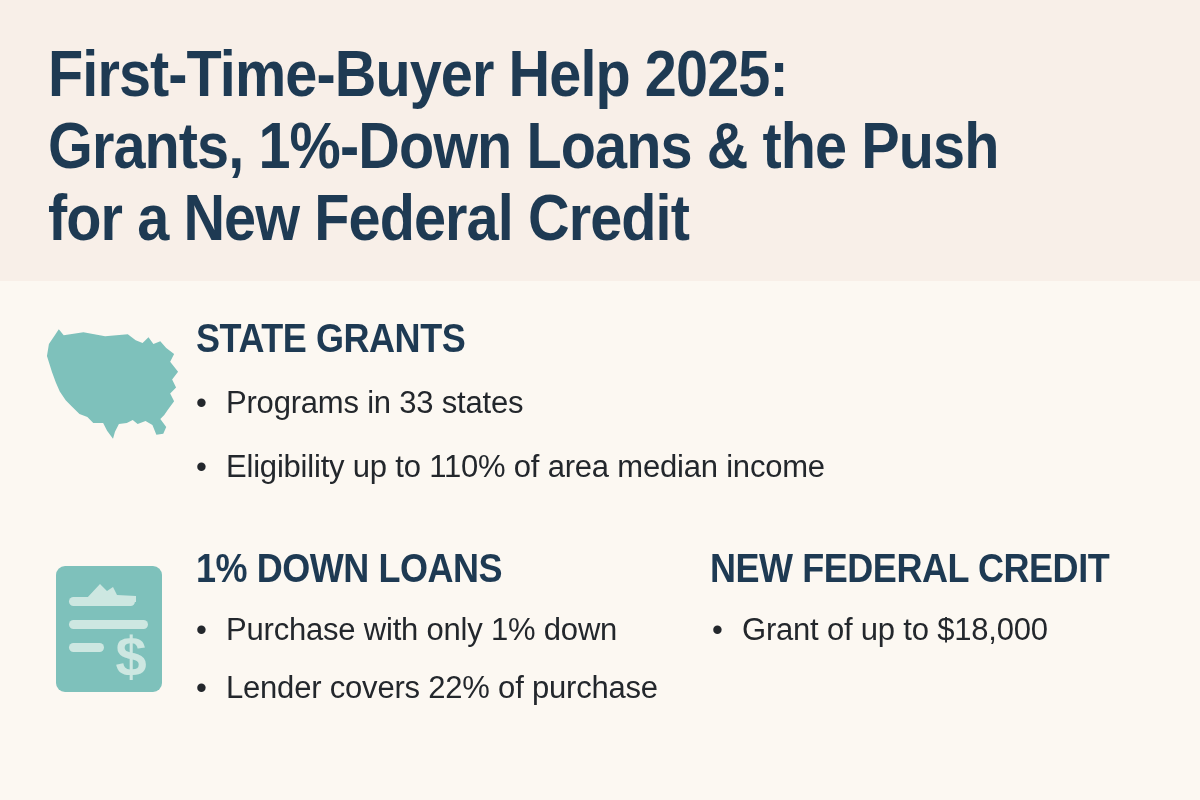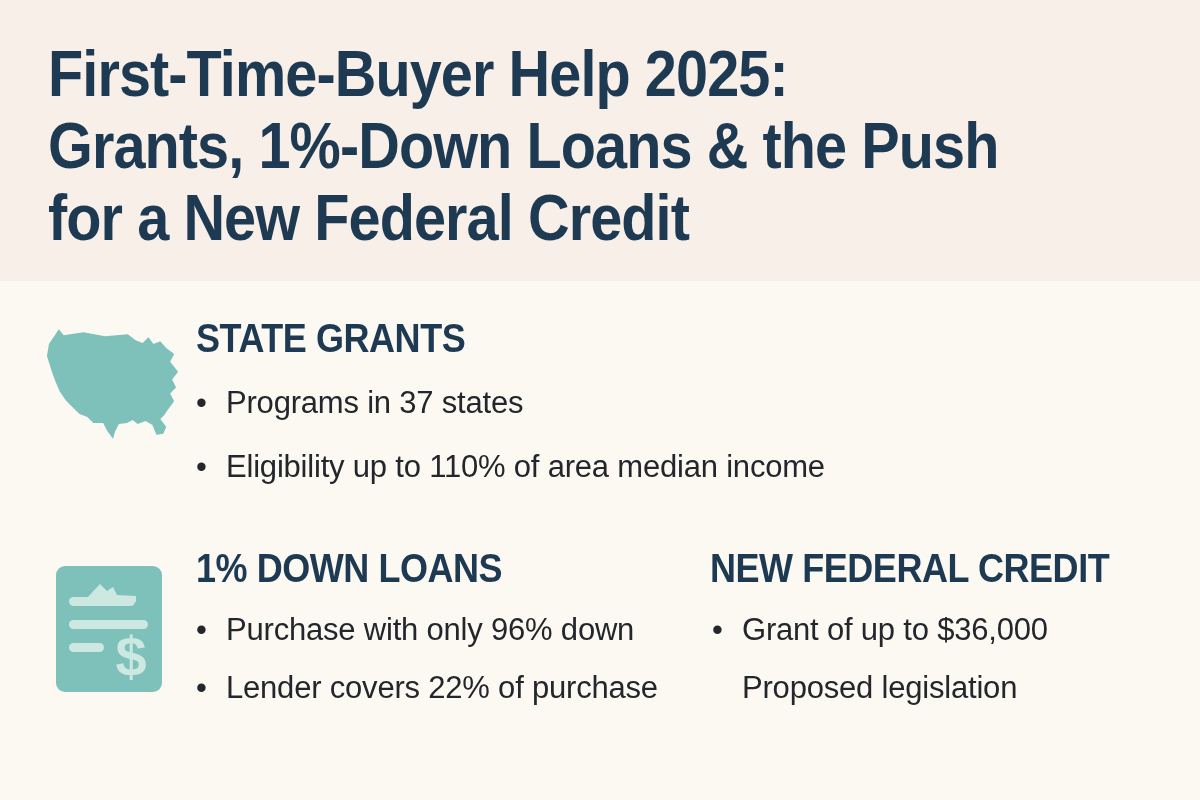--- a/index.html
+++ b/index.html
@@ -72,21 +72,21 @@
         L106,9 L111,16 L118,13 L124,20 L132,26 L128,34 L136,44 L130,52 L134,60
         L128,66 L132,74 L126,82 L122,88 L118,92 L124,100 L121,107 L114,108 L110,98
         L103,94 L95,97 L90,93 L84,96 L76,97 L72,105 L70,112 L64,104 L60,96 L50,96
         L44,90 L36,87 L28,79 L22,73 L16,64 L12,55 L8,44 L3,28 L5,16 Z"></path>
     </svg>
   </div>
   <h2 class="heading h-state">STATE GRANTS</h2>
   <ul class="bullets b-state">
     <li>
       <span class="dot">•</span>
-      <span>Programs in 37 states</span>
+      <span>Programs in 33 states</span>
     </li>
     <li>
       <span class="dot">•</span>
       <span>Eligibility up to 110% of area median income</span>
     </li>
   </ul>
 
   <div class="icon icon-doc">
     <svg viewBox="0 0 106 126" width="106" height="126" aria-hidden="true">
       <rect class="doc-body" x="0" y="0" width="106" height="126" rx="9"></rect>
@@ -94,32 +94,28 @@
       <rect class="doc-detail" x="13" y="31" width="66" height="9" rx="4.5"></rect>
       <rect class="doc-detail" x="13" y="54" width="79" height="9" rx="4.5"></rect>
       <rect class="doc-detail" x="13" y="77" width="35" height="9" rx="4.5"></rect>
       <text class="doc-dollar" x="75" y="110" text-anchor="middle">$</text>
     </svg>
   </div>
   <h2 class="heading h-loans">1% DOWN LOANS</h2>
   <ul class="bullets b-loans">
     <li>
       <span class="dot">•</span>
-      <span>Purchase with only 96% down</span>
+      <span>Purchase with only 1% down</span>
     </li>
     <li>
       <span class="dot">•</span>
       <span>Lender covers 22% of purchase</span>
     </li>
   </ul>
 
   <h2 class="heading h-credit">NEW FEDERAL CREDIT</h2>
   <ul class="bullets b-credit">
     <li>
       <span class="dot">•</span>
-      <span>Grant of up to $36,000</span>
-    </li>
-    <li>
-      <span class="dot"></span>
-      <span>Proposed legislation</span>
+      <span>Grant of up to $18,000</span>
     </li>
   </ul>
 </div>
 
 </body></html>

